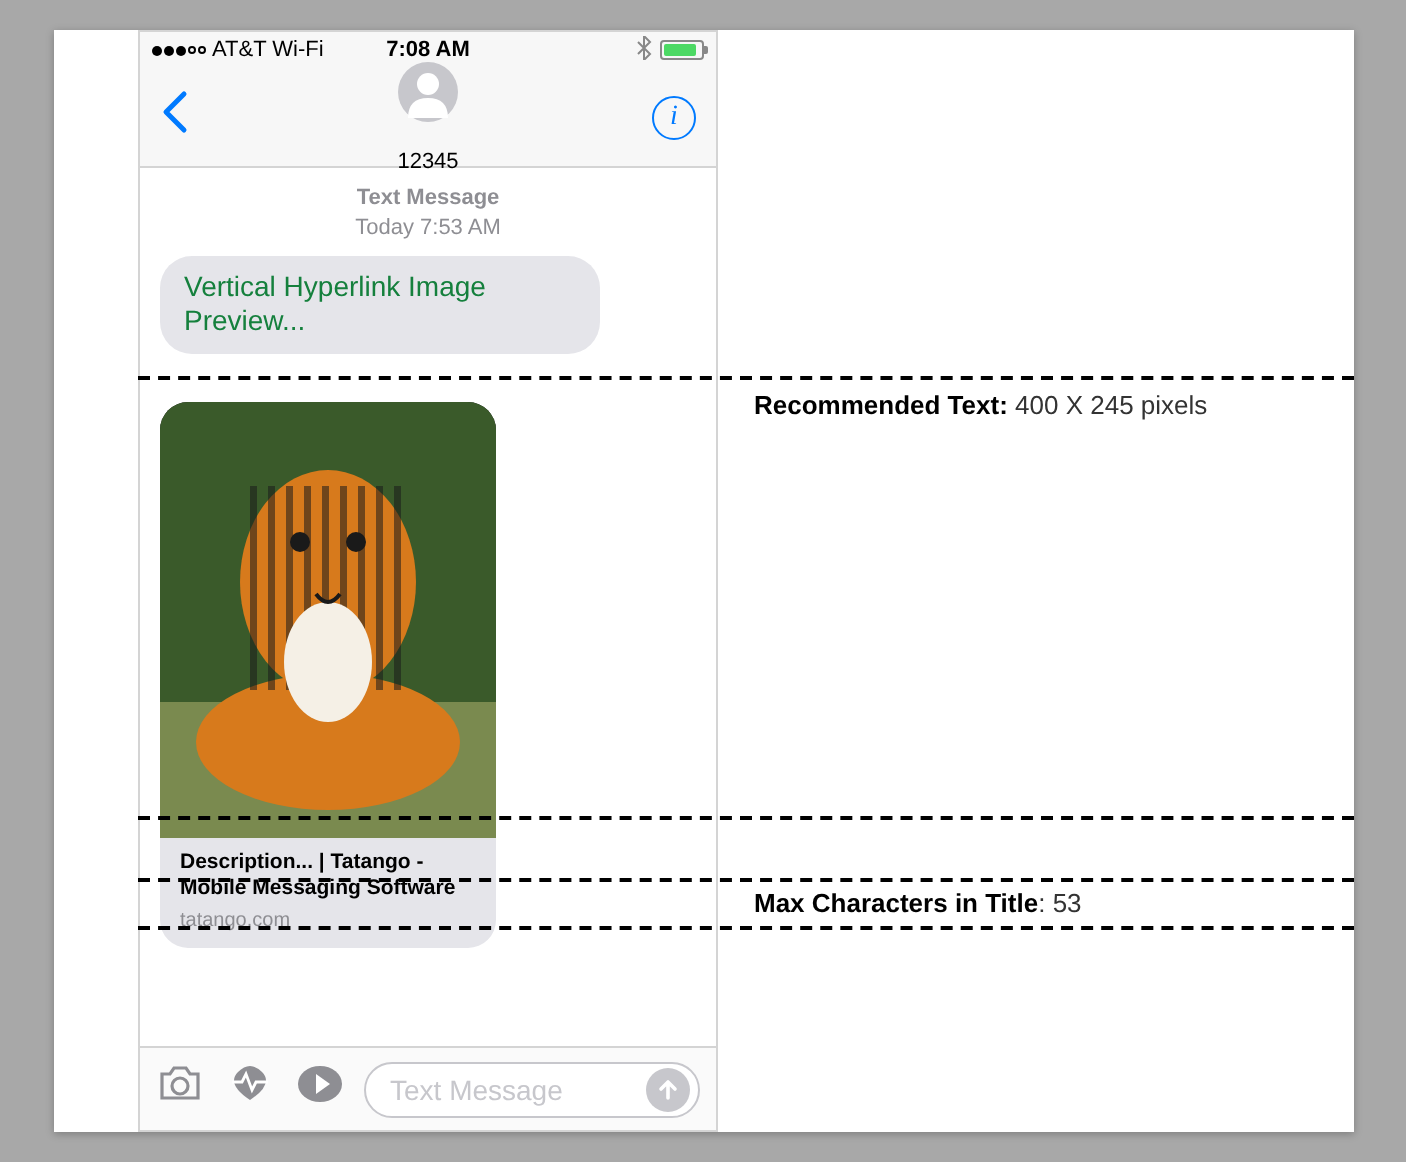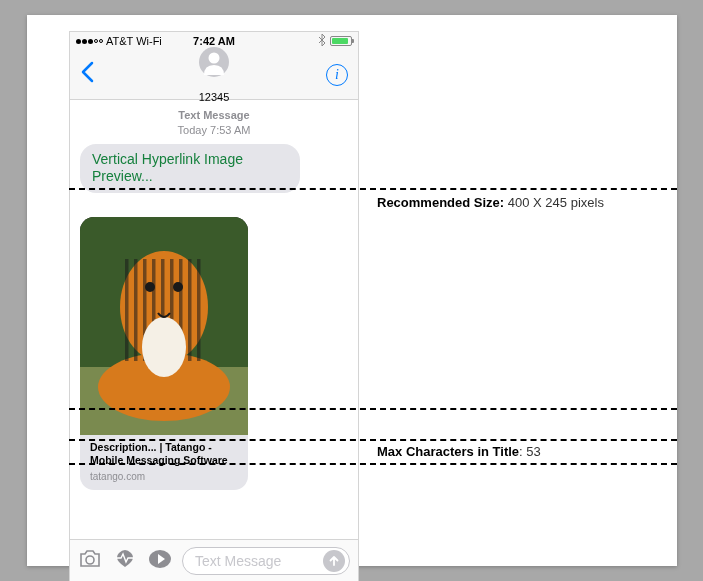--- a/index.html
+++ b/index.html
@@ -16,21 +16,21 @@
     left: 27px;
     top: 15px;
     width: 650px;
     height: 551px;
     background: #fff;
     box-shadow: 0 1px 4px rgba(0,0,0,0.25);
   }
   .phone {
     position: absolute;
     left: 42px;
-    top: 16px;
+    top: 0;
     width: 290px;
     height: 551px;
     background: #fff;
     border: 1px solid #d4d4d4;
   }
   
   .status {
     height: 18px;
     background: #f7f7f7;
     display: flex;
@@ -147,21 +147,21 @@
       <div class="left">
         <div class="dots">
           <span class="dot"></span>
             <span class="dot"></span>
             <span class="dot"></span>
             <span class="dot empty"></span>
             <span class="dot empty"></span>
         </div>
         <span>AT&amp;T Wi-Fi</span>
       </div>
-      <span class="center">7:42 AM</span>
+      <span class="center">7:08 AM</span>
       <div class="right">
         <span class="bt">
           <svg width="8" height="12" viewBox="0 0 8 12">
               <path d="M1 3 L7 9 L4 12 L4 0 L7 3 L1 9" fill="none" stroke="#888" stroke-width="1"></path>
             </svg>
         </span>
         <div class="battery">
             <div class="fill"></div>
           </div>
       </div>
@@ -248,19 +248,19 @@
     </div>
 
   </div>
 
   <div class="hr-dash" style="top:173px"></div>
   <div class="hr-dash" style="top:393px"></div>
   <div class="hr-dash" style="top:424px"></div>
   <div class="hr-dash" style="top:448px"></div>
 
   <div class="annot" style="top:178px">
-    <div><b>Recommended Size:</b><span> 400 X 245 pixels</span></div>
+    <div><b>Recommended Text:</b><span> 400 X 245 pixels</span></div>
   </div>
   <div class="annot" style="top:427px">
     <b>Max Characters in Title</b><span>: 53</span>
   </div>
 
 </div>
 
 </body></html>

